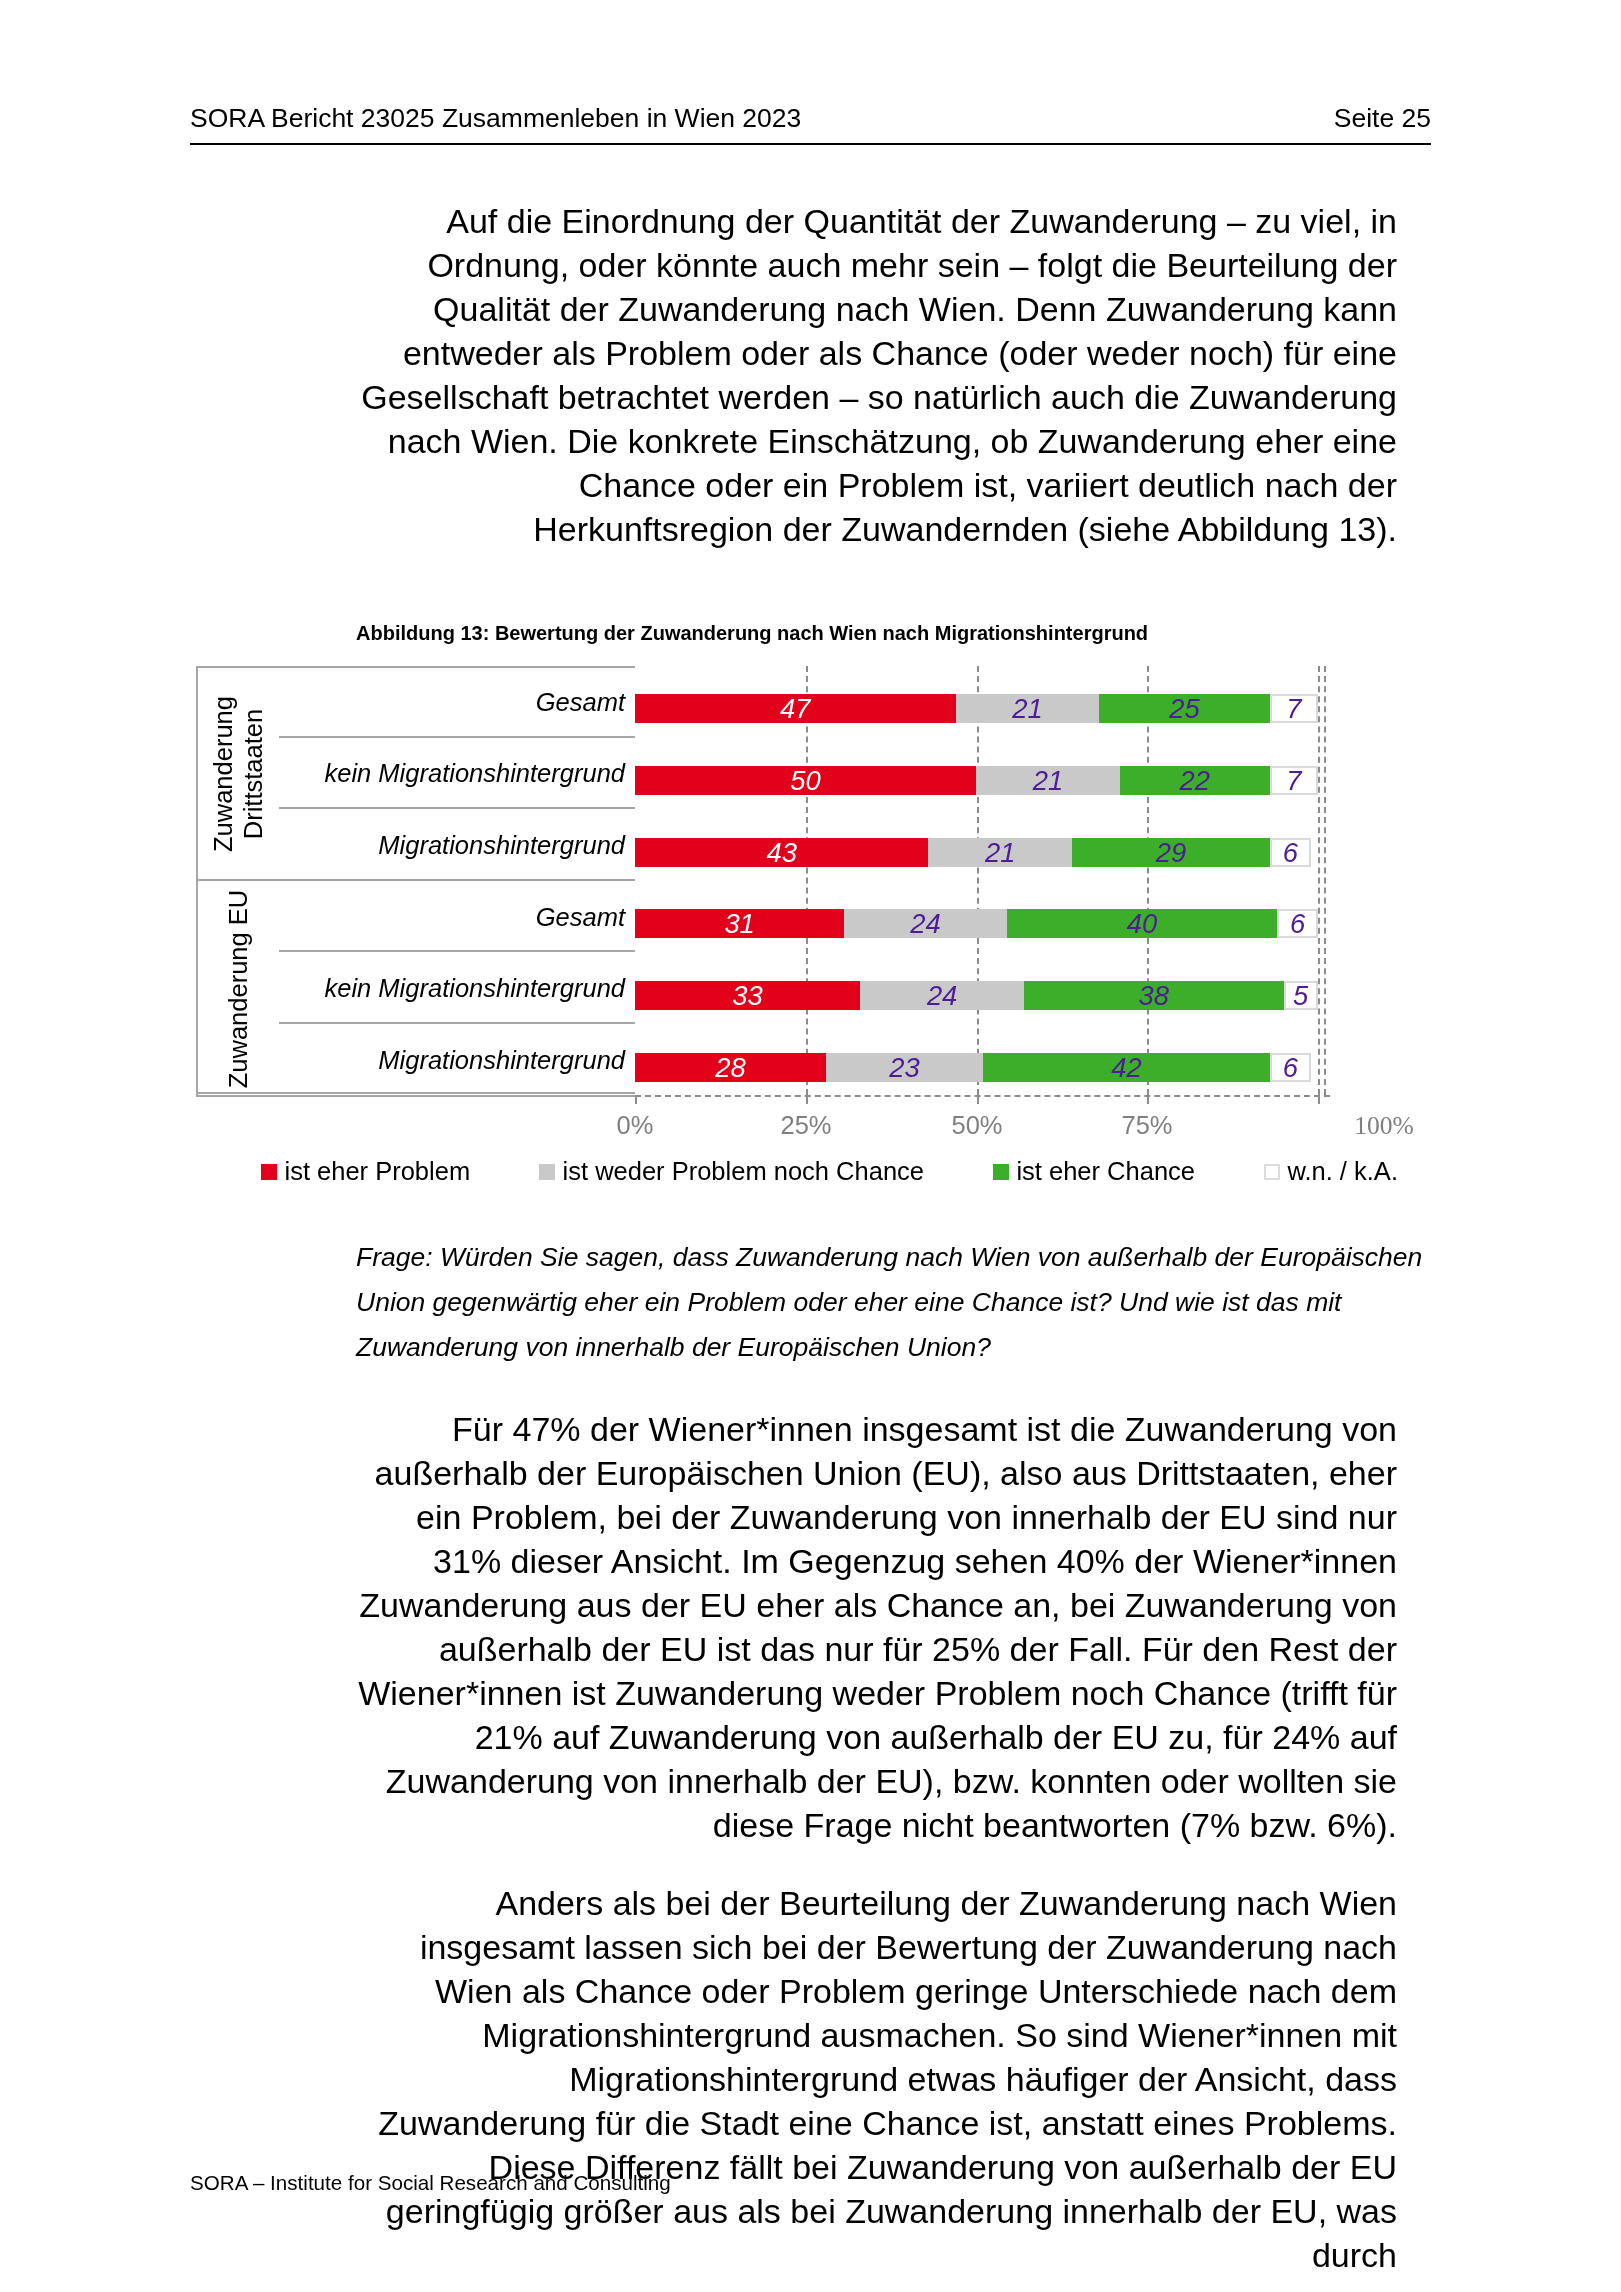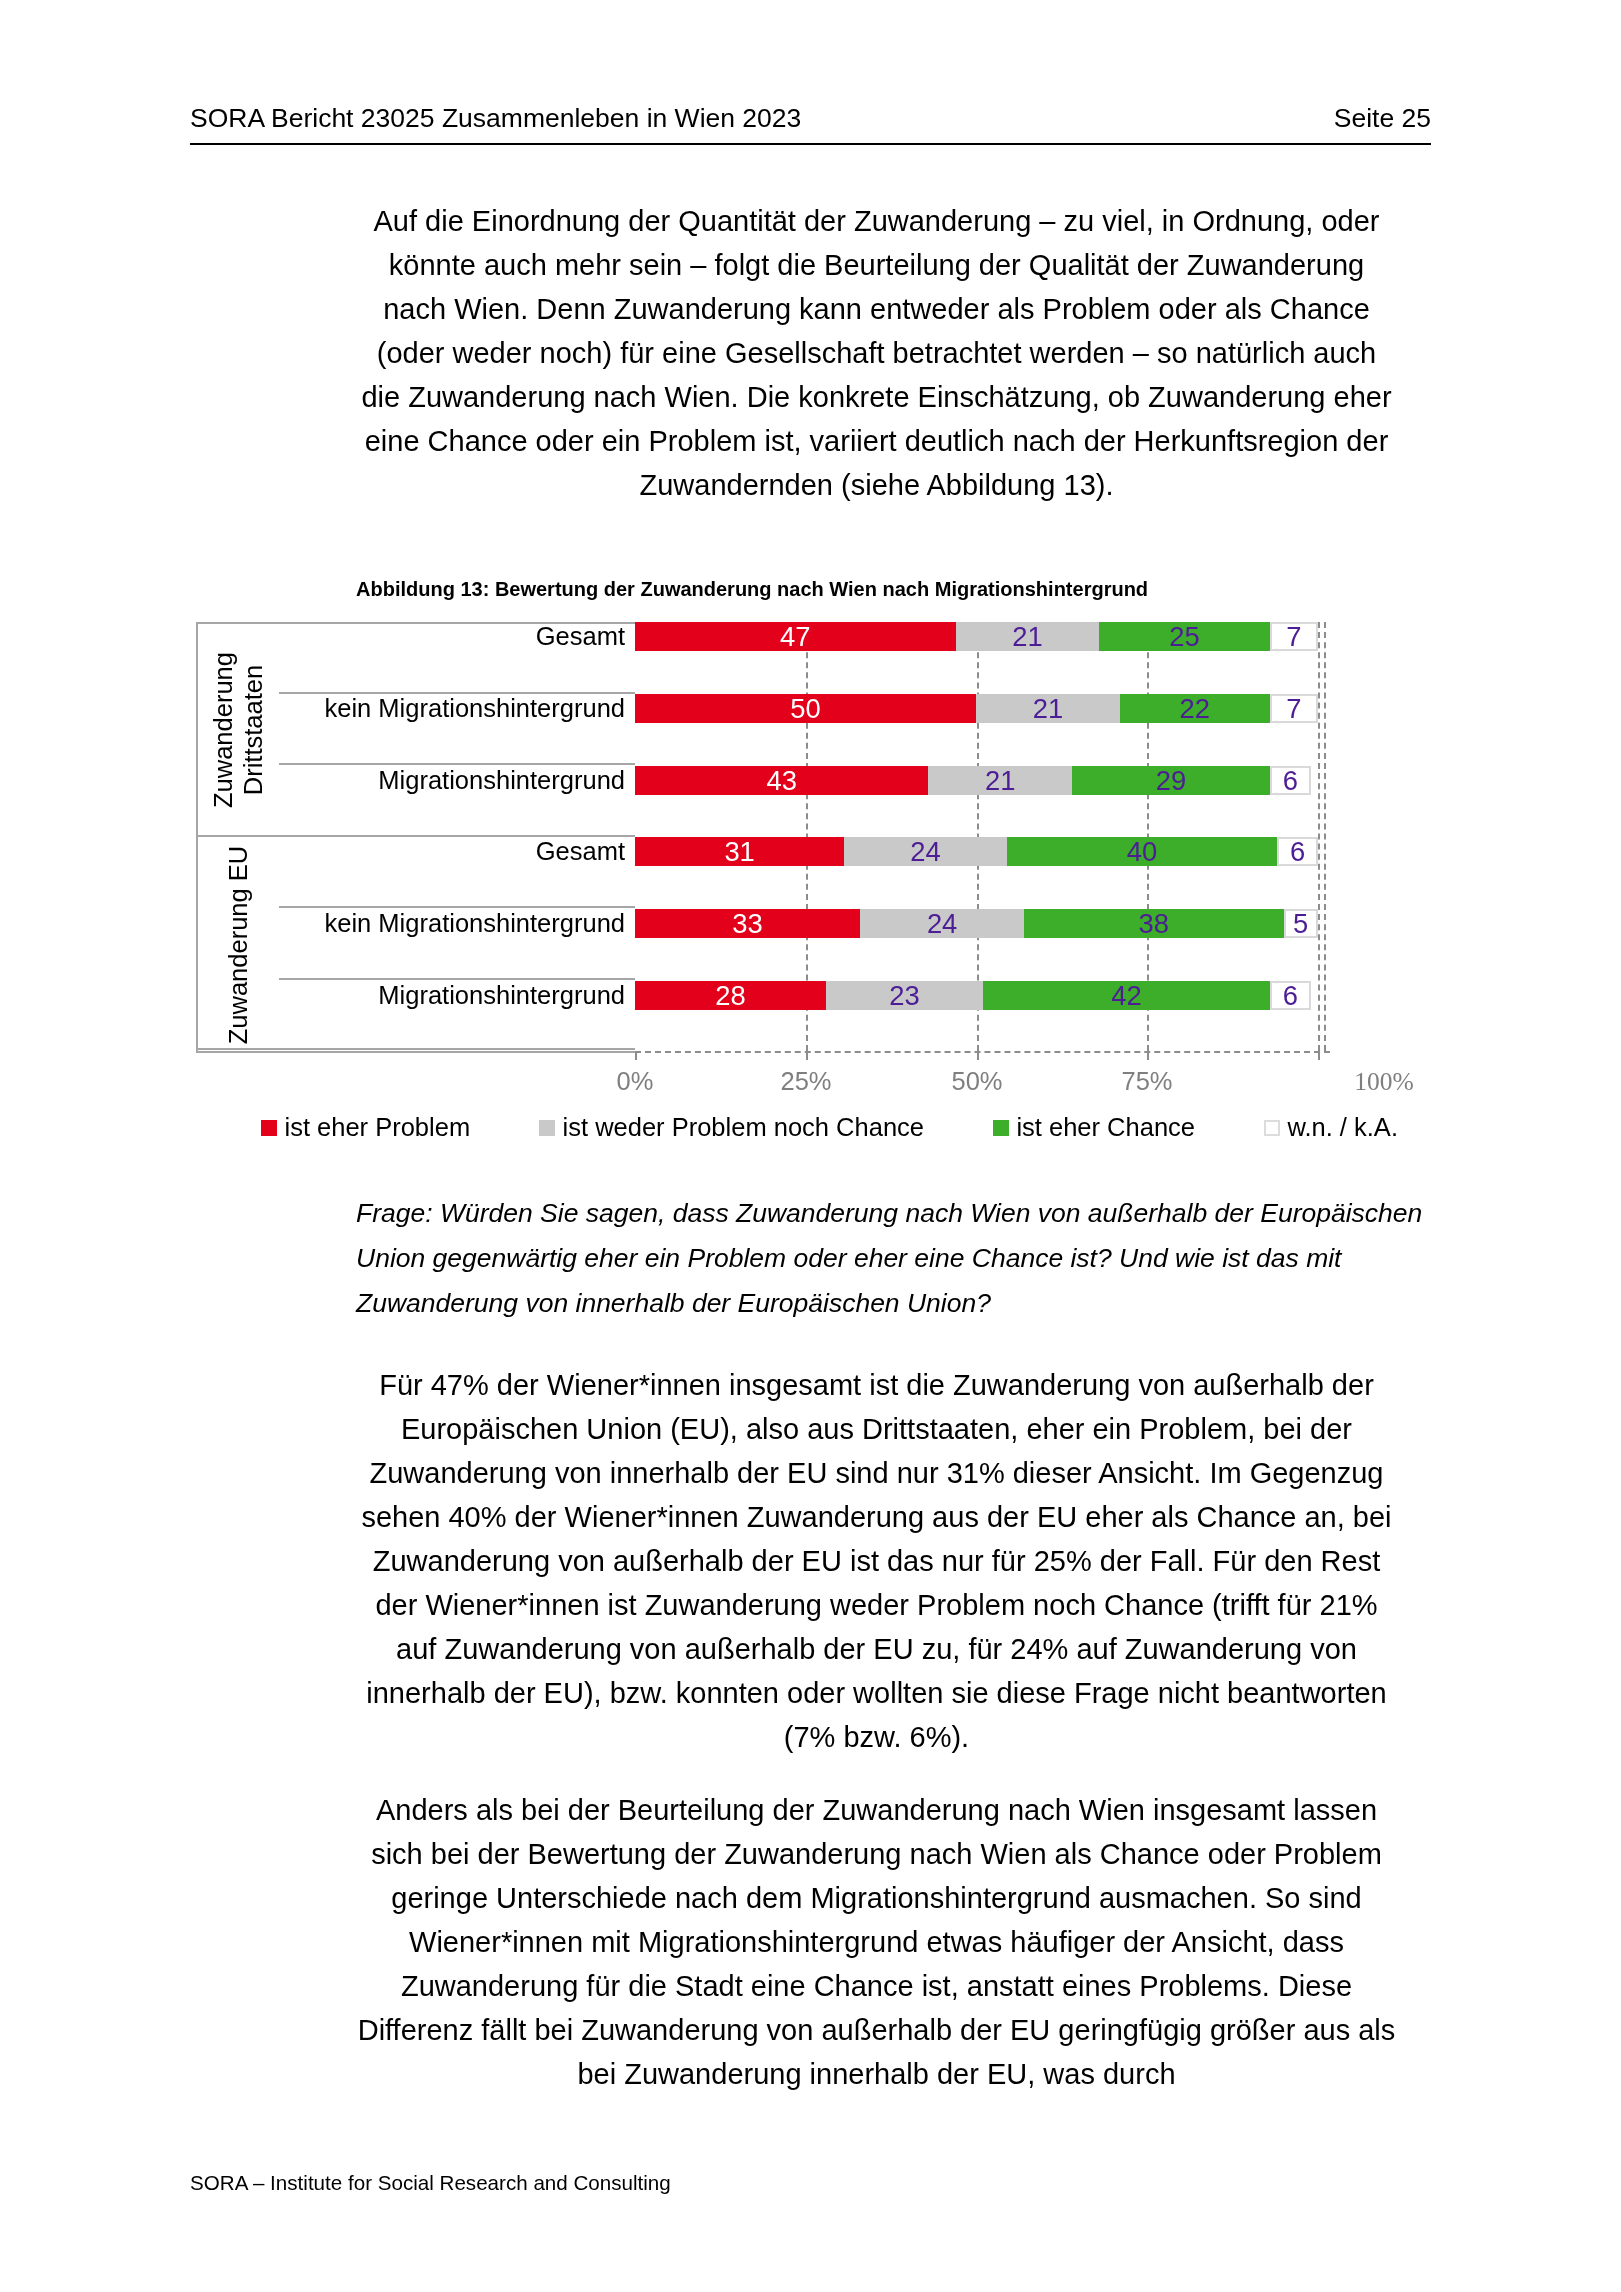--- a/index.html
+++ b/index.html
@@ -16,22 +16,22 @@
     margin:103px 190px 0 190px;
     display:flex;justify-content:space-between;align-items:flex-end;
     font-size:26.5px;
     padding-bottom:8.8px;
     border-bottom:2.9px solid #000;
   }
   
   .content{margin-left:356px;}
   .para{
     width:1041px;
-    font-size:29px;line-height:44px;
-    text-align:center;
+    font-size:34px;line-height:44px;
+    text-align:right;
   }
   .p1{margin-top:54px;}
   .fig-title{
     margin-top:71px;
     font-size:20px;font-weight:bold;
     width:1068px;
   }
   
   .chart-wrap{margin-left:196px;margin-top:21.6px;}
   .chart-body{
@@ -41,21 +41,21 @@
   .cgroup{display:flex;height:215px;}
   .glabel{position:relative;width:83px;height:215px;flex:0 0 83px;}
   .glabel .rot{
     position:absolute;left:50%;top:50%;
     width:215px;height:83px;
     transform:translate(-50%,-50%) rotate(-90deg);
     display:flex;align-items:center;justify-content:center;
     text-align:center;font-size:25.5px;line-height:1.15;
   }
   .grows{display:flex;flex-direction:column;}
-  .crow{display:flex;height:72px;}
+  .crow{display:flex;height:72px;align-items:center;font-style:italic;}
   .clabel{
     width:346px;flex:0 0 346px;
     padding-right:9.8px;
     text-align:right;font-size:25.5px;
     position:relative;z-index:1;
   }
   .cplot{width:683px;flex:0 0 683px;}
   .bar{
     position:relative;z-index:1;
     display:flex;width:683px;height:16px;

